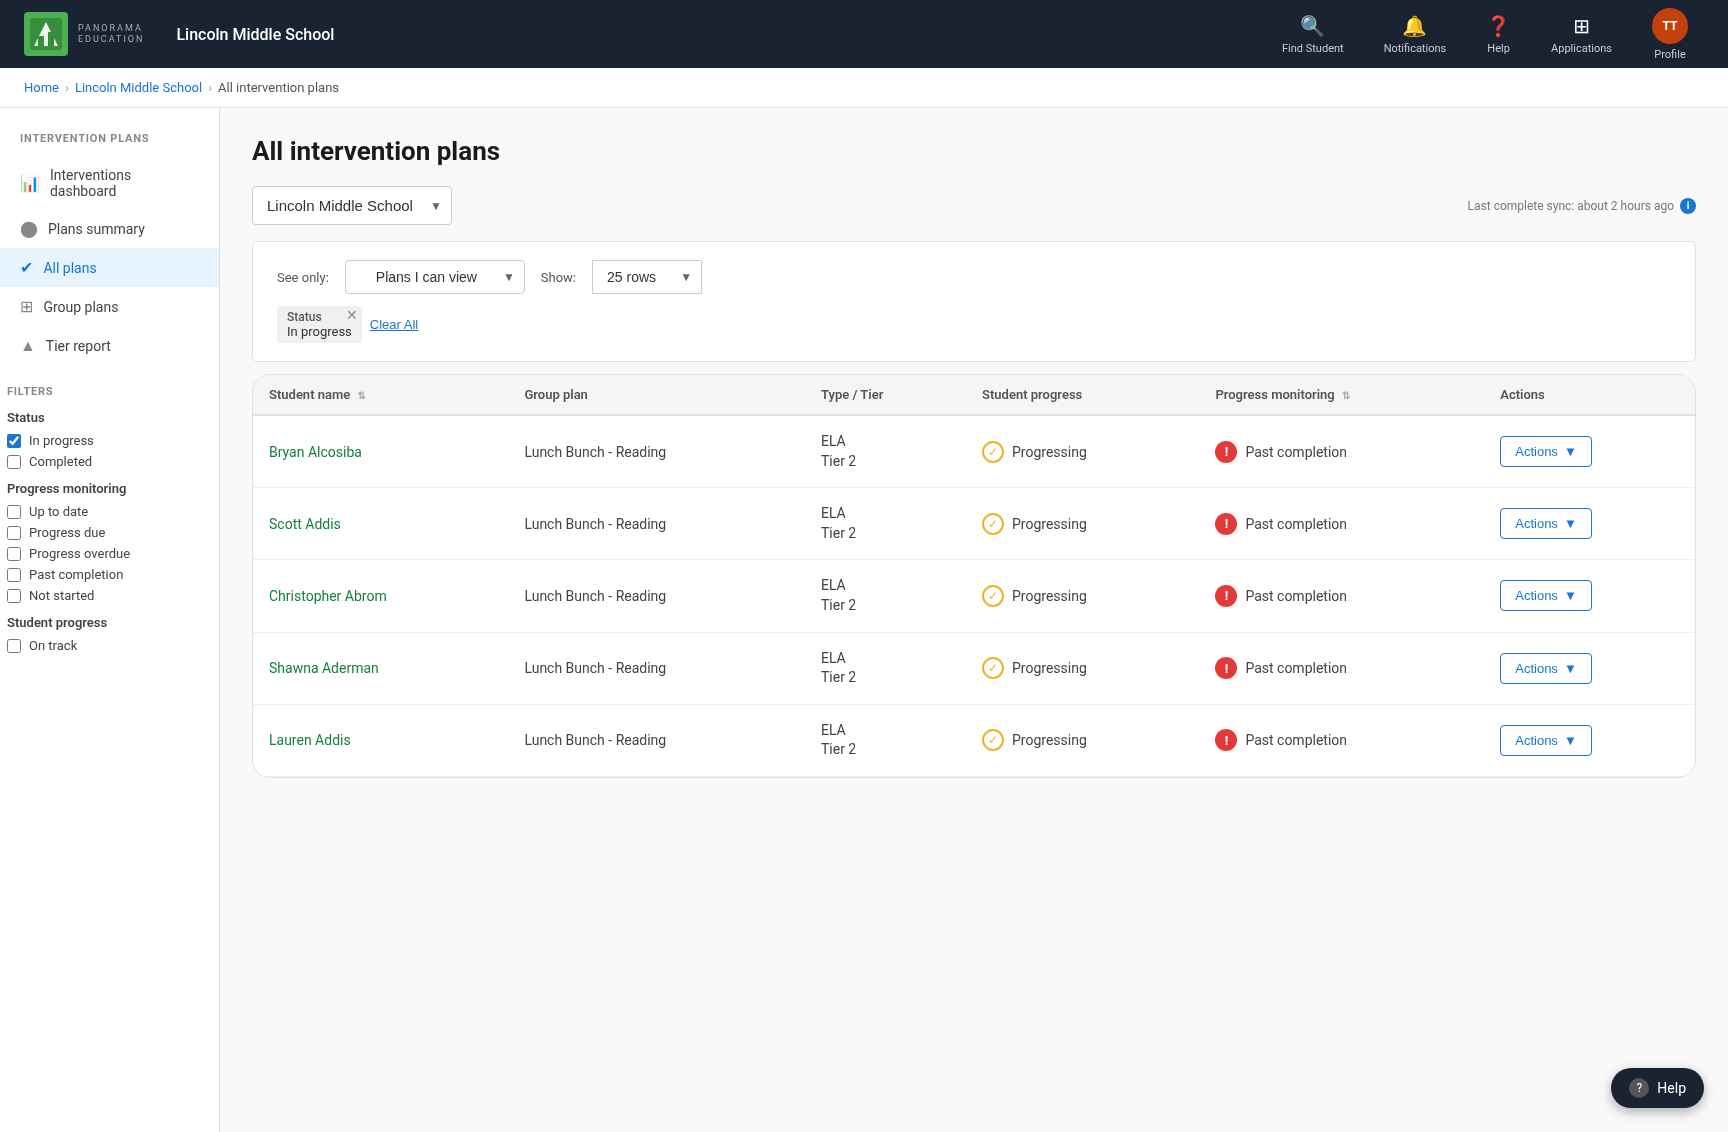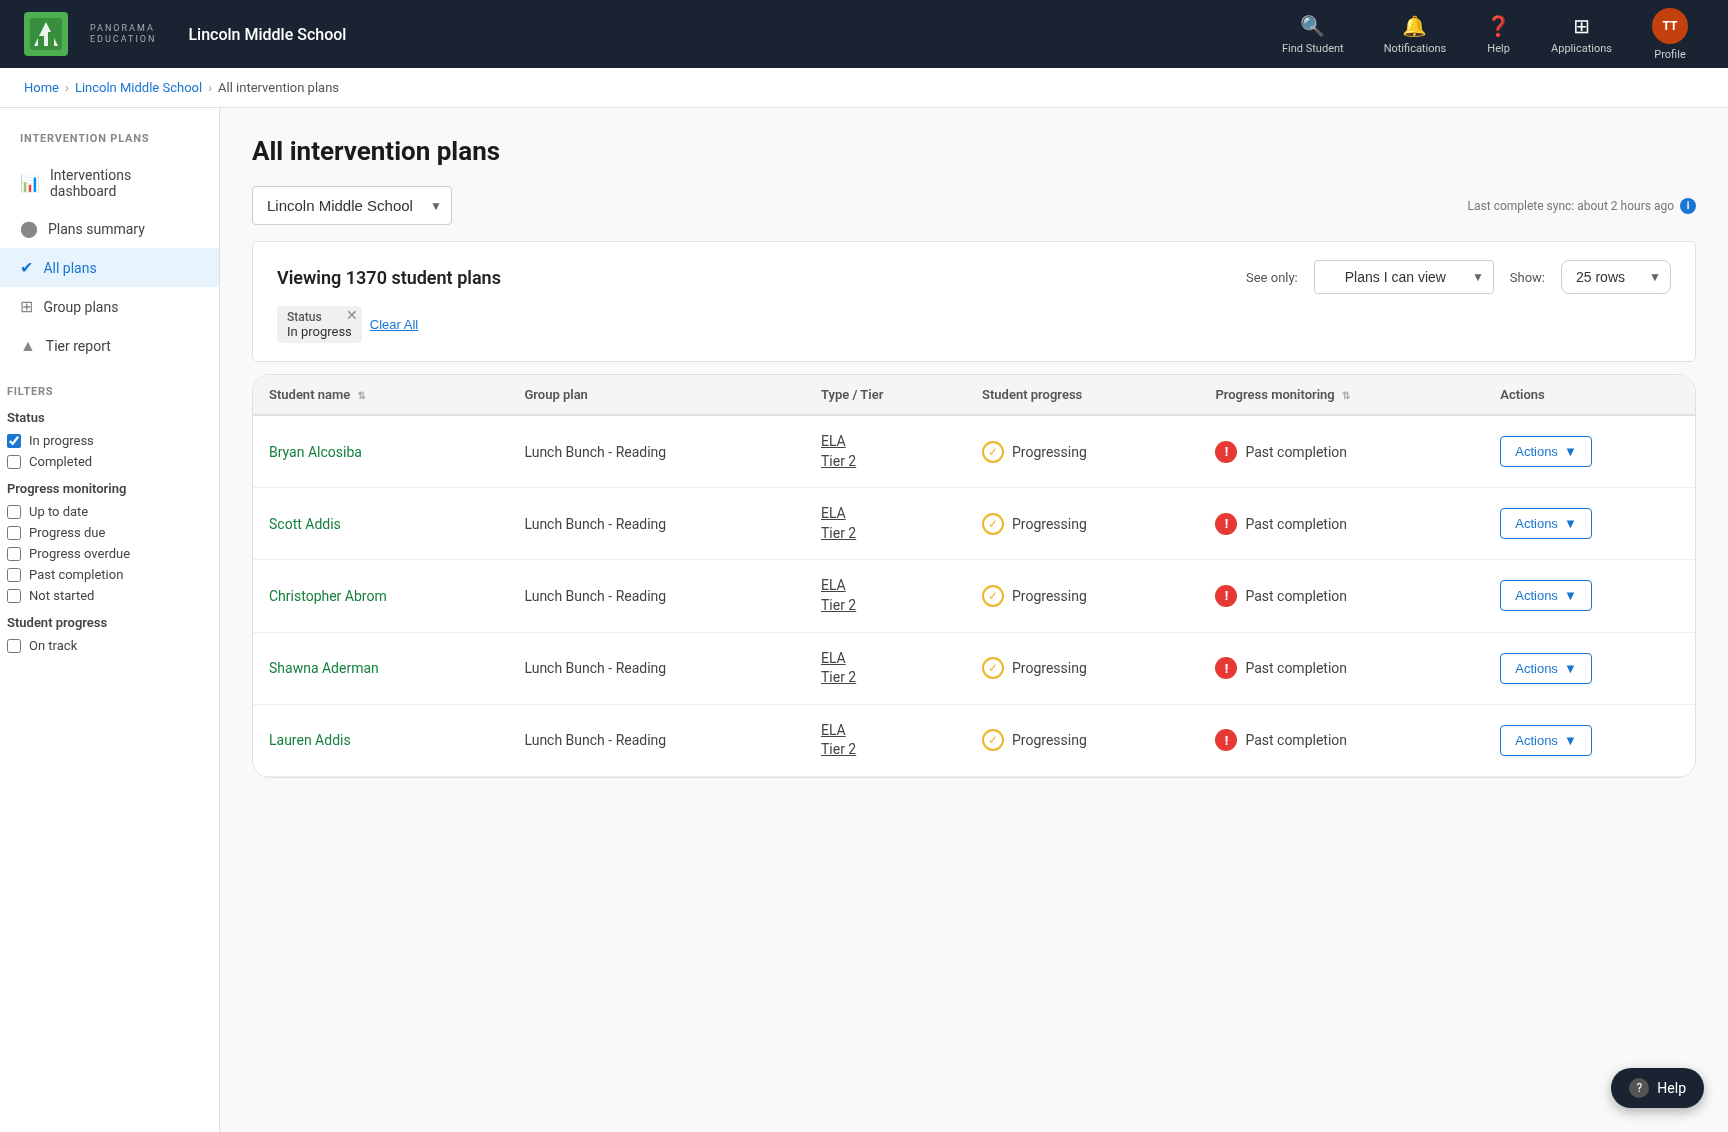--- a/index.html
+++ b/index.html
@@ -10,21 +10,21 @@
       background: #1a2332;
       display: flex;
       align-items: center;
       height: 68px;
       padding: 0 24px;
       gap: 16px;
     }
     .logo-area {
       display: flex;
       align-items: center;
-      gap: 22px;
+      gap: 10px;
       flex-shrink: 0;
     }
     .logo-box {
       width: 44px;
       height: 44px;
       background: #4caf50;
       display: flex;
       align-items: center;
       justify-content: center;
       border-radius: 4px;
@@ -252,21 +252,21 @@
       color: #555;
     }
     .rows-select-wrapper {
       position: relative;
       display: inline-flex;
       align-items: center;
     }
     .rows-select {
       appearance: none;
       border: 1px solid #ccc;
-      border-radius: 8px;
+      border-radius: 1px;
       padding: 8px 36px 8px 14px;
       font-size: 14px;
       color: #333;
       background: white;
       cursor: pointer;
       min-width: 110px;
     }
     .filter-tags-row {
       display: flex;
       align-items: center;
@@ -332,21 +332,21 @@
       border-bottom: 1px solid #eee;
       background: white;
     }
     tbody td {
       padding: 16px 16px;
       font-size: 14px;
       color: #444;
       vertical-align: middle;
     }
     .student-link { color: #15803d; text-decoration: none; cursor: pointer; }
-    .type-tier { line-height: 1.4; text-decoration: underline; }
+    .type-tier { line-height: 1.4; }
     .progress-cell { display: flex; align-items: center; gap: 8px; }
     .check-icon {
       width: 22px;
       height: 22px;
       border: 2px solid #f0b429;
       border-radius: 50%;
       display: flex;
       align-items: center;
       justify-content: center;
       color: #f0b429;
@@ -542,21 +542,20 @@
         <span class="select-arrow">▼</span>
       </div>
       <div class="sync-info">
         <span>Last complete sync:  about 2 hours ago</span>
         <div class="sync-info-icon">i</div>
       </div>
     </div>
 
     <div class="viewing-banner">
       <div class="viewing-row">
-        <span class="viewing-count">Viewing 1370 student plans</span>
         <span class="see-only-label">See only:</span>
         <div class="filter-select-wrapper">
           <select class="filter-select">
             <option>Plans I can view</option>
           </select>
           <span class="select-arrow">▼</span>
         </div>
         <span class="show-label">Show:</span>
         <div class="rows-select-wrapper">
           <select class="rows-select">

